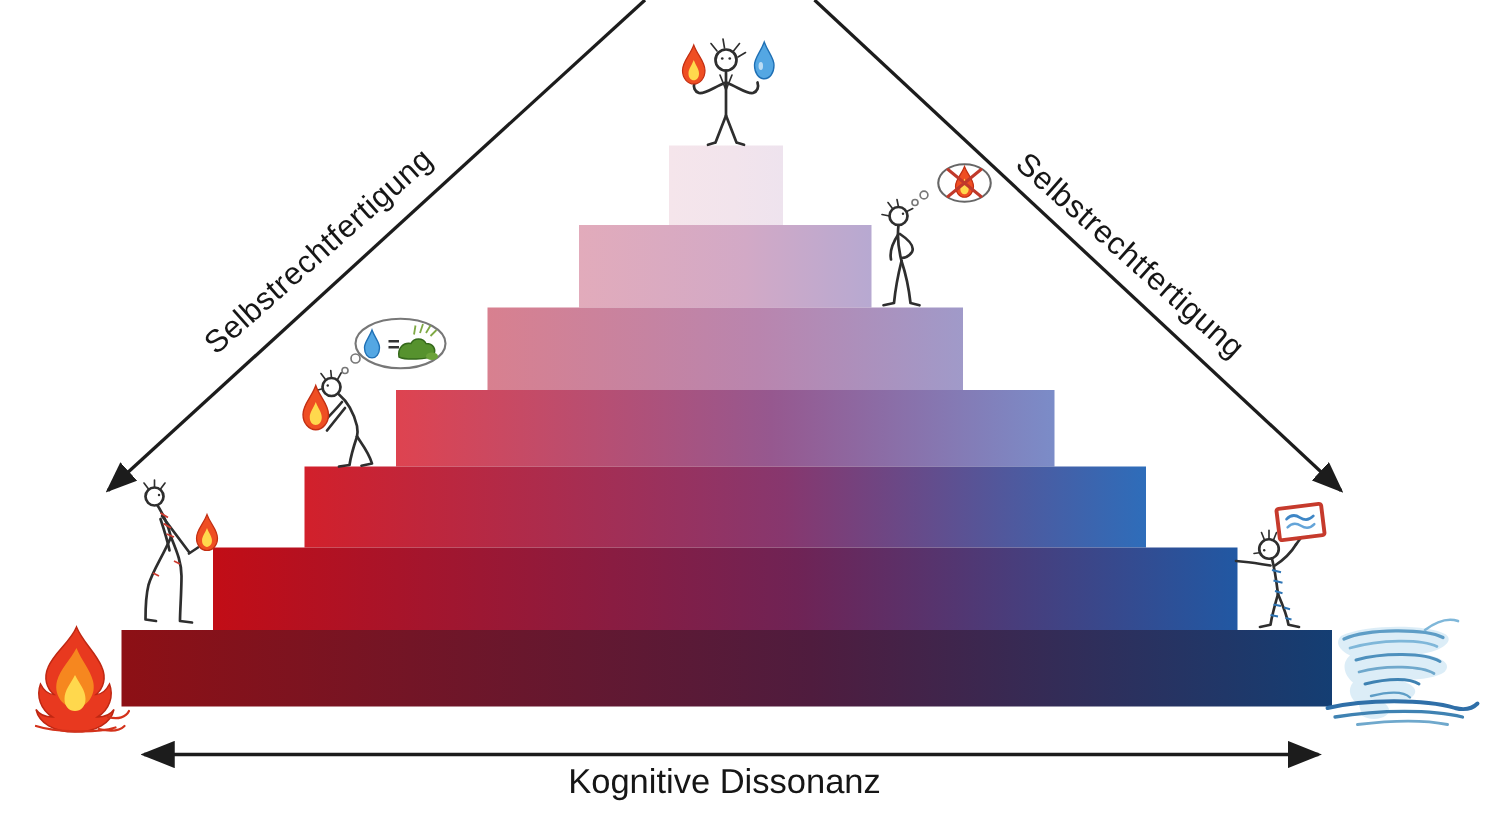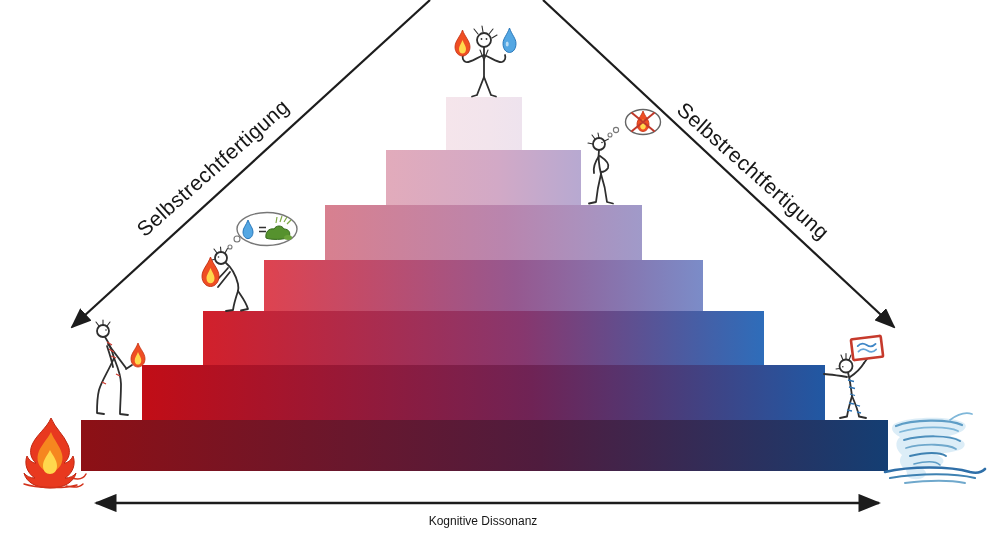--- a/index.html
+++ b/index.html
@@ -11,21 +11,21 @@
   .step{position:absolute;}
   svg.overlay{position:absolute;left:0;top:0;pointer-events:none;}
   .diag-label{
     position:absolute;font-size:21px;font-weight:400;color:#161616;
     letter-spacing:.4px;white-space:nowrap;
   }
   .diag-label.left{left:213px;top:168px;transform:translate(-50%,-50%) rotate(-41.5deg);}
   .diag-label.right{left:753px;top:171px;transform:translate(-50%,-50%) rotate(41.5deg);}
   .bottom-label{
     position:absolute;left:483px;top:521px;transform:translate(-50%,-50%);
-    font-size:12px;font-weight:400;color:#161616;white-space:nowrap;
+    font-size:23px;font-weight:400;color:#161616;white-space:nowrap;
   }
   .sf{stroke:#2e2e2e;stroke-width:1.8;fill:none;stroke-linecap:round;stroke-linejoin:round;}
   .sf-thin{stroke:#2e2e2e;stroke-width:1.1;fill:none;stroke-linecap:round;}
   .head{fill:#ffffff;stroke:#2e2e2e;stroke-width:1.8;}
   .eye{fill:#2e2e2e;stroke:none;}
 </style>
 </head>
 <body>
 
 <div class="canvas">

